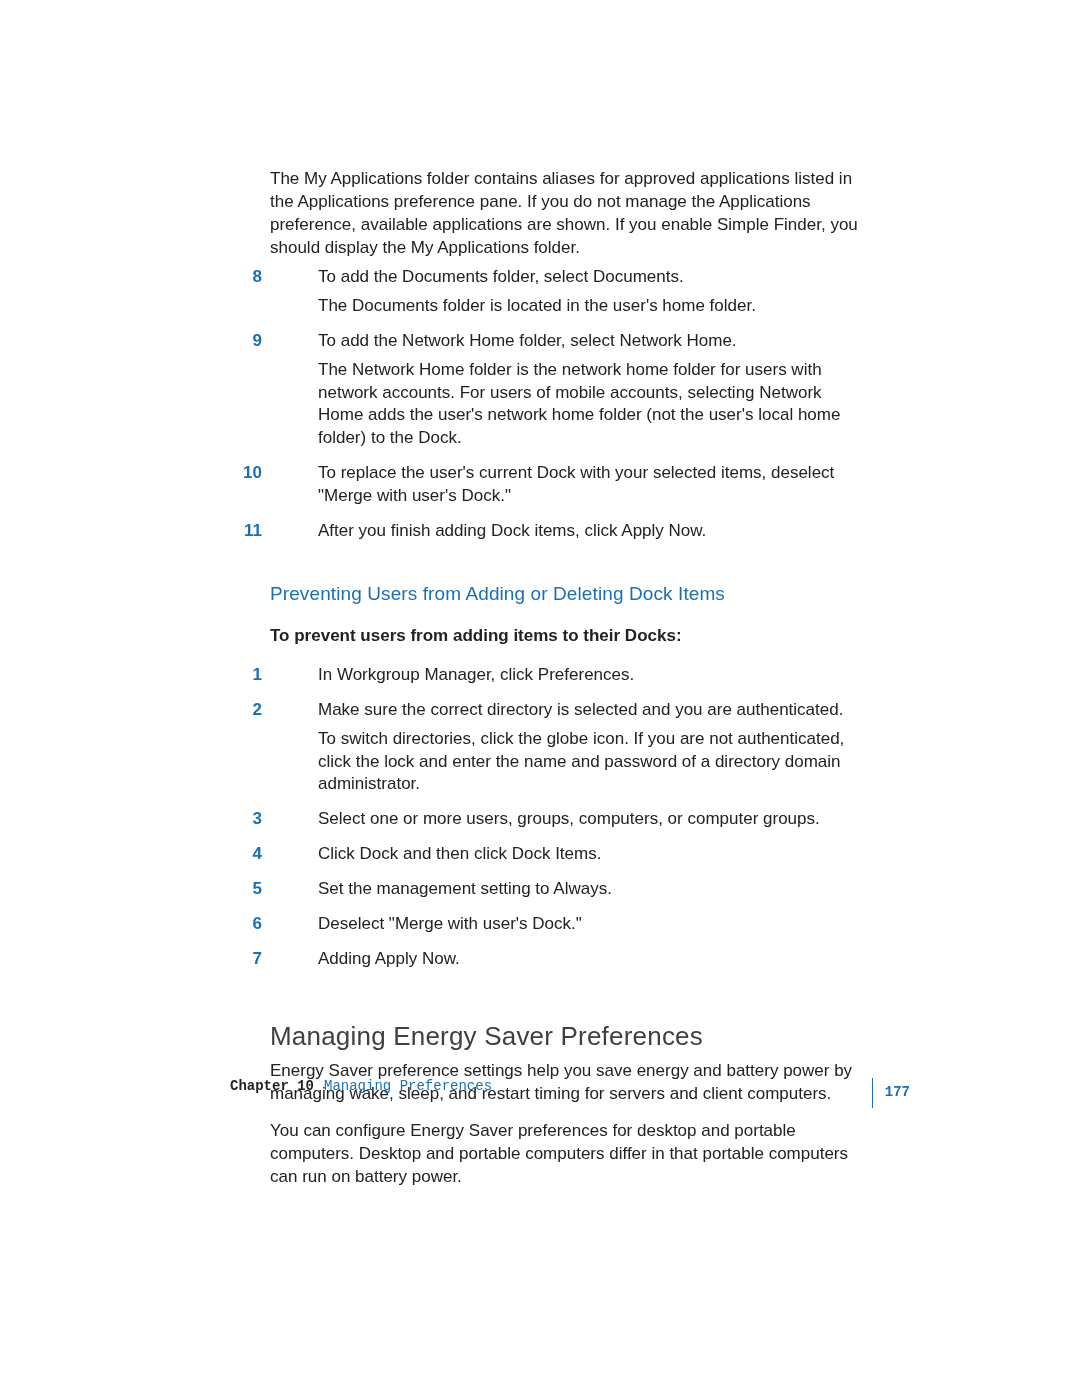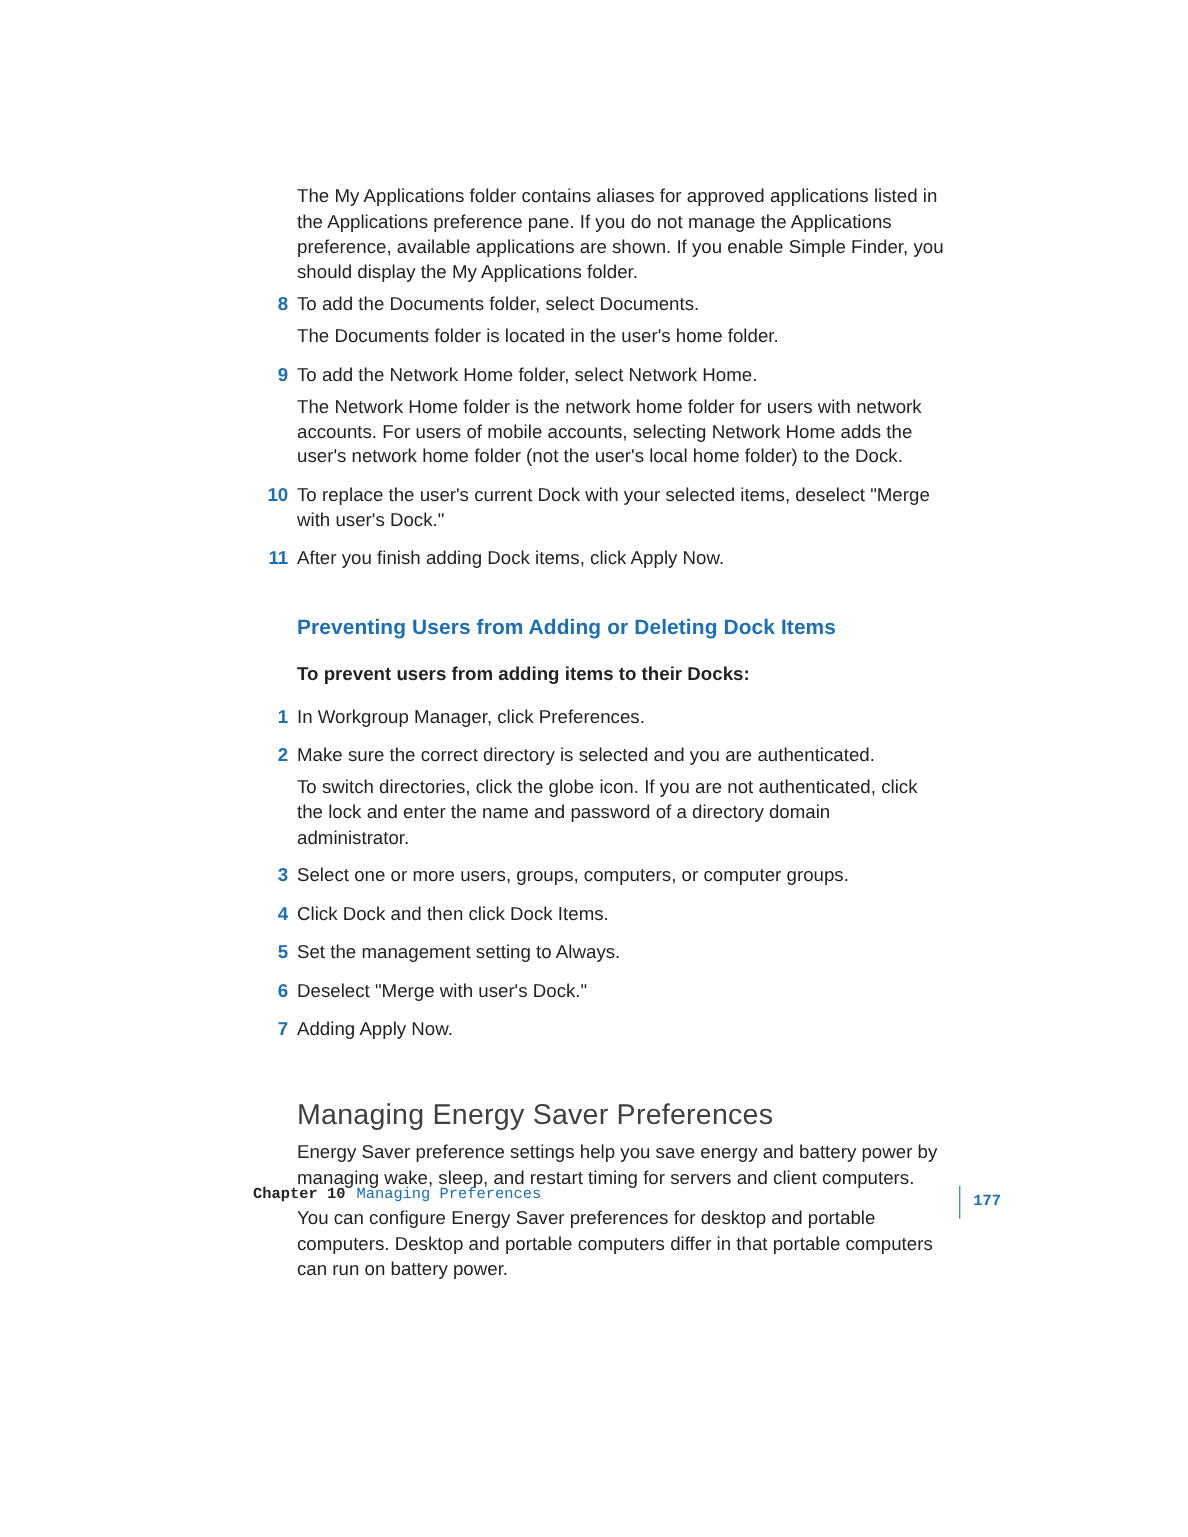--- a/index.html
+++ b/index.html
@@ -39,27 +39,28 @@
   .step-num {
     width: 32px;
     flex: none;
     text-align: right;
     margin-right: 8px;
     color: #1a6fb5;
     font-weight: 700;
   }
   .step-body {
     flex: 1;
+    margin-left: 48px;
   }
   .step-body p {
     margin: 0 0 6px 0;
   }
   .sub-heading {
     color: #1a6fb5;
-    font-weight: 700;
+    font-weight: 400;
     font-size: 19px;
     margin: 32px 0 4px 40px;
     letter-spacing: 0.1px;
   }
   .bold-line {
     font-weight: 700;
     margin: 18px 0 16px 40px;
   }
   .section-heading {
     color: #404040;

